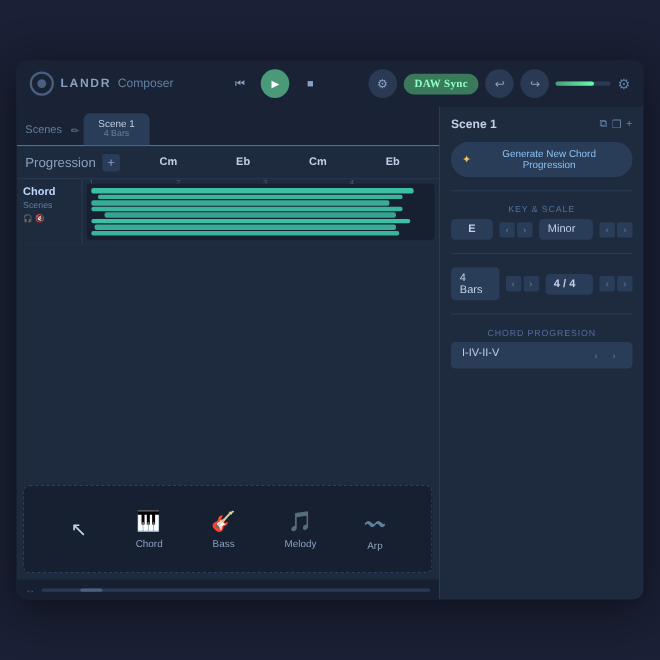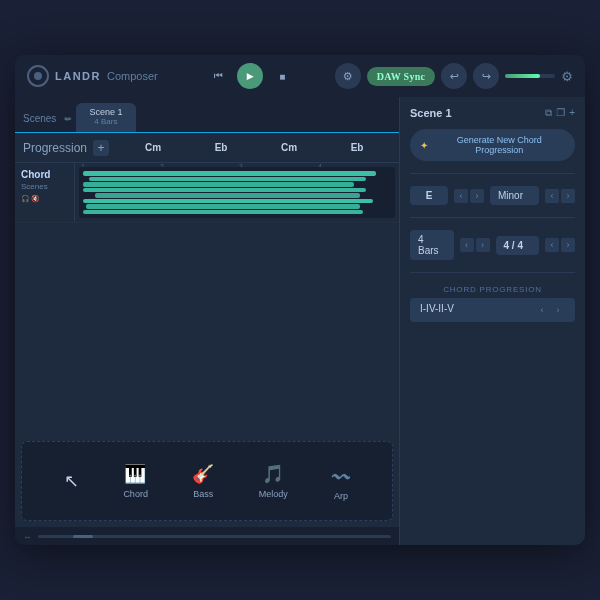--- a/index.html
+++ b/index.html
@@ -618,20 +618,21 @@
       </div>
 
       <button class="generate-btn">
         <span class="generate-star">✦</span>
         <span>Generate New Chord Progression</span>
       </button>
 
       <div class="divider"></div>
 
       <div>
+        <div class="section-label">KEY &amp; SCALE</div>
         <div class="key-scale-row">
           <div class="field-box" style="width:38px;font-weight:700;justify-content:center;">
             <span>E</span>
           </div>
           <div class="nav-arrows">
             <div class="nav-arrow">‹</div>
             <div class="nav-arrow">›</div>
           </div>
           <div class="field-box" style="flex:1;">
             <span>Minor</span>

